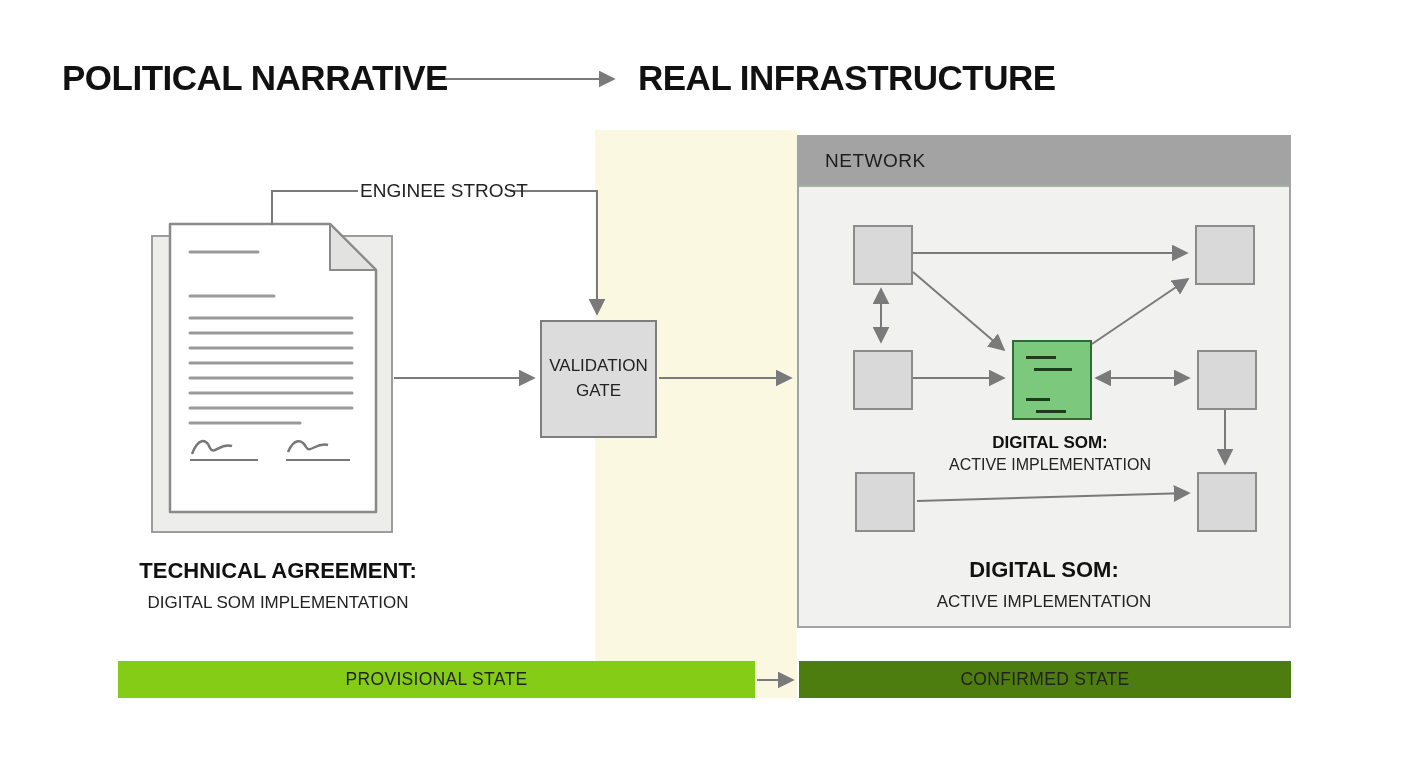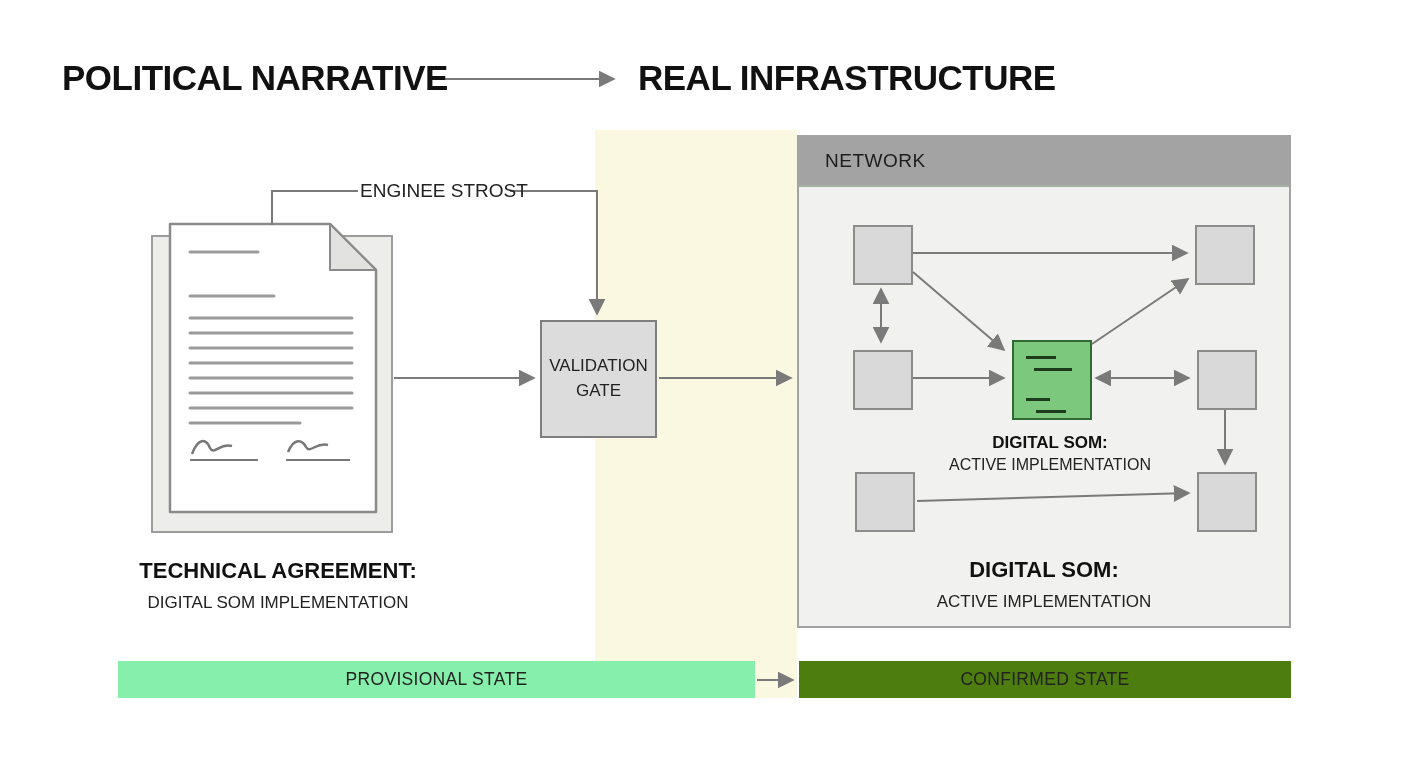--- a/index.html
+++ b/index.html
@@ -130,21 +130,21 @@
 
   
   .state-bar {
     height: 37px; top: 661px;
     display: flex; align-items: center; justify-content: center;
     font-size: 17.5px;
     color: #222222;
     z-index: 2;
     letter-spacing: 0.3px;
   }
-  .bar-provisional { left: 118px; width: 637px; background: #86efac; }
+  .bar-provisional { left: 118px; width: 637px; background: #84cc16; }
   .bar-confirmed  { left: 799px; width: 492px; background: #4d7c0f; }
 
   
   .overlay {
     left: 0; top: 0; width: 1408px; height: 768px;
     z-index: 4;
     pointer-events: none;
   }
 </style>
 </head>

